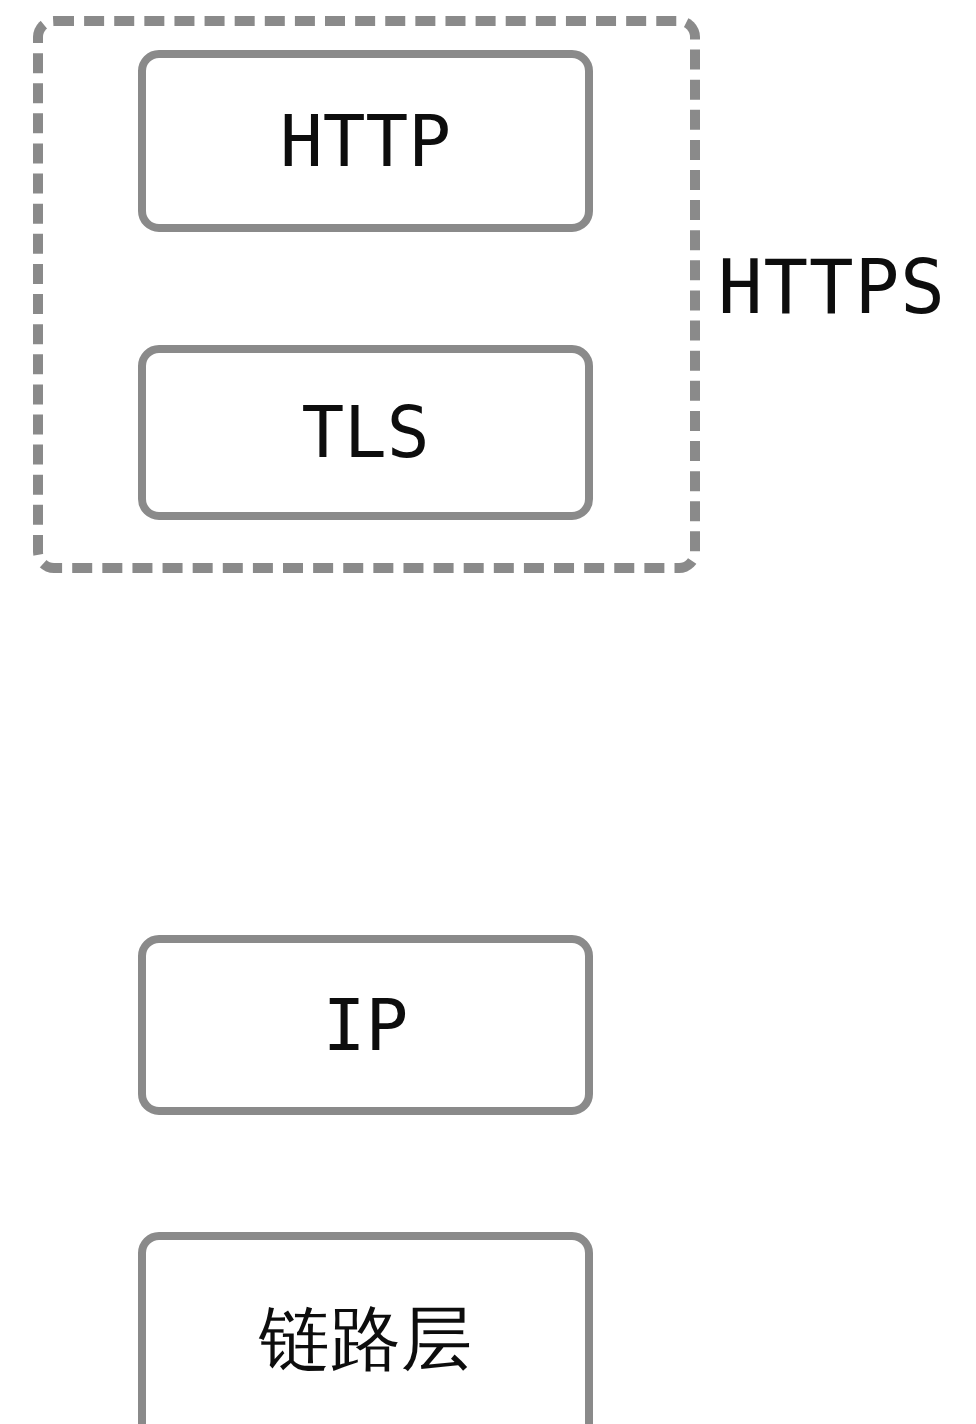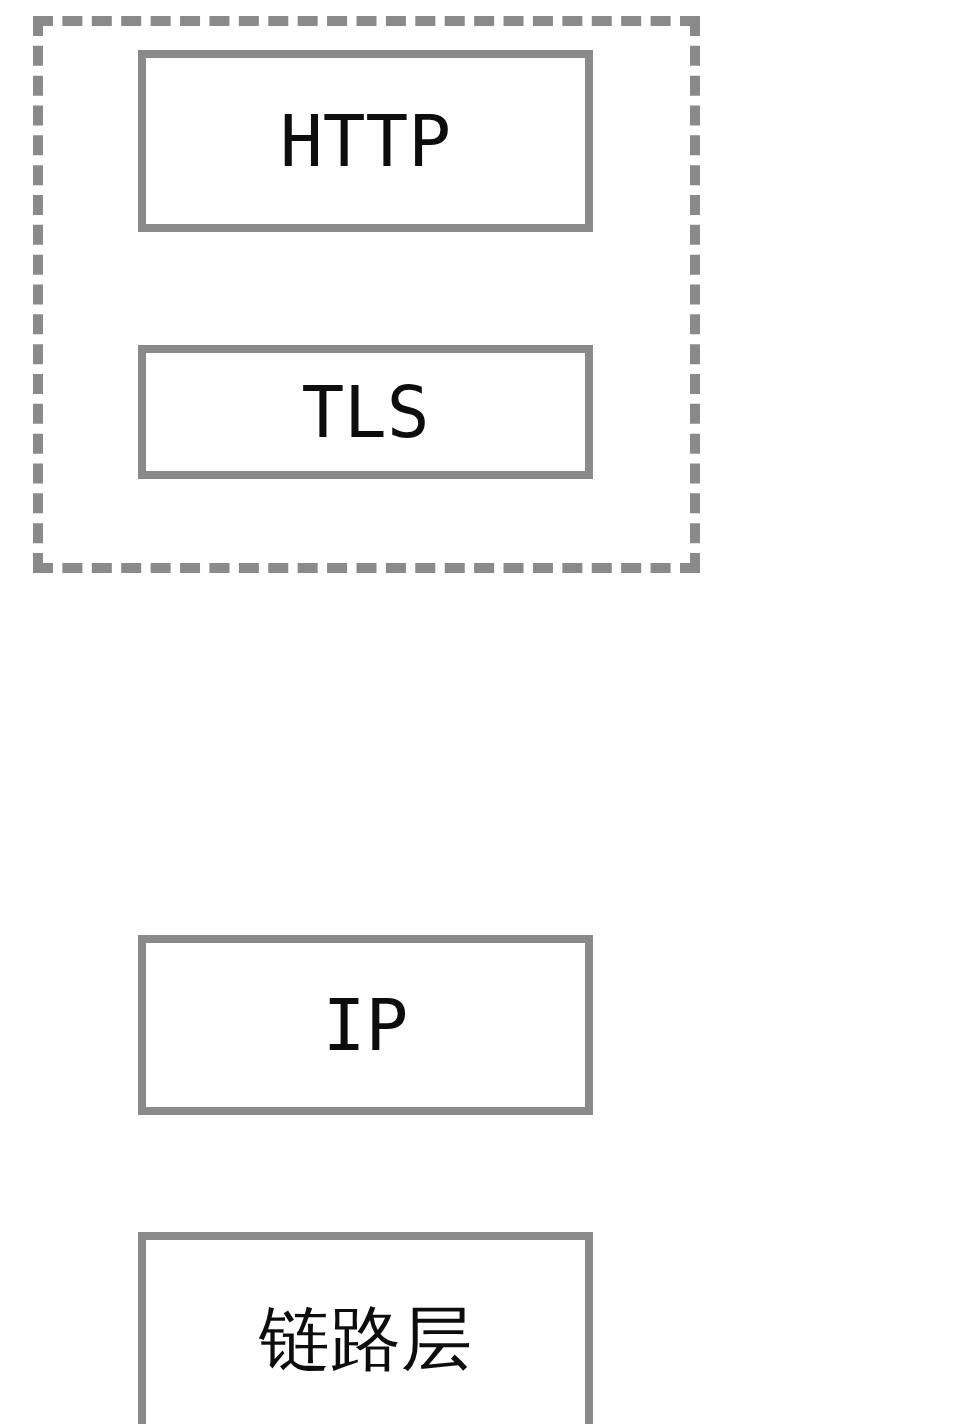--- a/index.html
+++ b/index.html
@@ -1,20 +1,20 @@
 <!DOCTYPE html>
 <html style="--border: #8a8a8a; --text: #0d0d0d; --background: #ffffff;"><head>
 <meta charset="utf-8">
 <style>
   :root {
     --border: #8a8a8a;
     --text: #0d0d0d;
     --background: #ffffff;
   }
-  * { margin: 0; padding: 0; box-sizing: border-box; }
+  * { margin: 0; padding: 0; box-sizing: border-box; border-radius: 21px; }
   html, body {
     background: var(--background);
   }
   .canvas {
     position: relative;
     width: 976px;
     height: 1424px;
     background: var(--background);
     font-family: "DejaVu Sans Mono", "DejaVu Sans", sans-serif;
     color: var(--text);
@@ -38,21 +38,21 @@
     align-items: center;
     justify-content: center;
     font-size: 71px;
     line-height: 1;
     white-space: nowrap;
   }
   .layer-box .label {
     display: block;
   }
   .box-http { left: 138px; top: 50px;   height: 182px; }
-  .box-tls  { left: 138px; top: 345px;  height: 134px; }
+  .box-tls  { left: 138px; top: 345px;  height: 175px; }
   .box-tcp  { left: 138px; top: 645px;  height: 180px; }
   .box-ip   { left: 138px; top: 935px;  height: 180px; text-align: center; }
   .box-link { left: 138px; top: 1232px; height: 212px; }
   .https-label {
     position: absolute;
     left: 718px;
     top: 250px;
     font-size: 74px;
     line-height: 1;
     letter-spacing: 1px;
@@ -68,20 +68,21 @@
   <div class="https-group"></div>
 
   <div class="layer-box box-http">
     <span class="label">HTTP</span>
   </div>
 
   <div class="layer-box box-tls">
     <span class="label">TLS</span>
   </div>
 
+  <div class="https-label">HTTPS</div>
 
 
   <div class="layer-box box-ip">
     <span class="label">IP</span>
   </div>
 
   <div class="layer-box box-link">
     <span class="label">链路层</span>
   </div>
 

